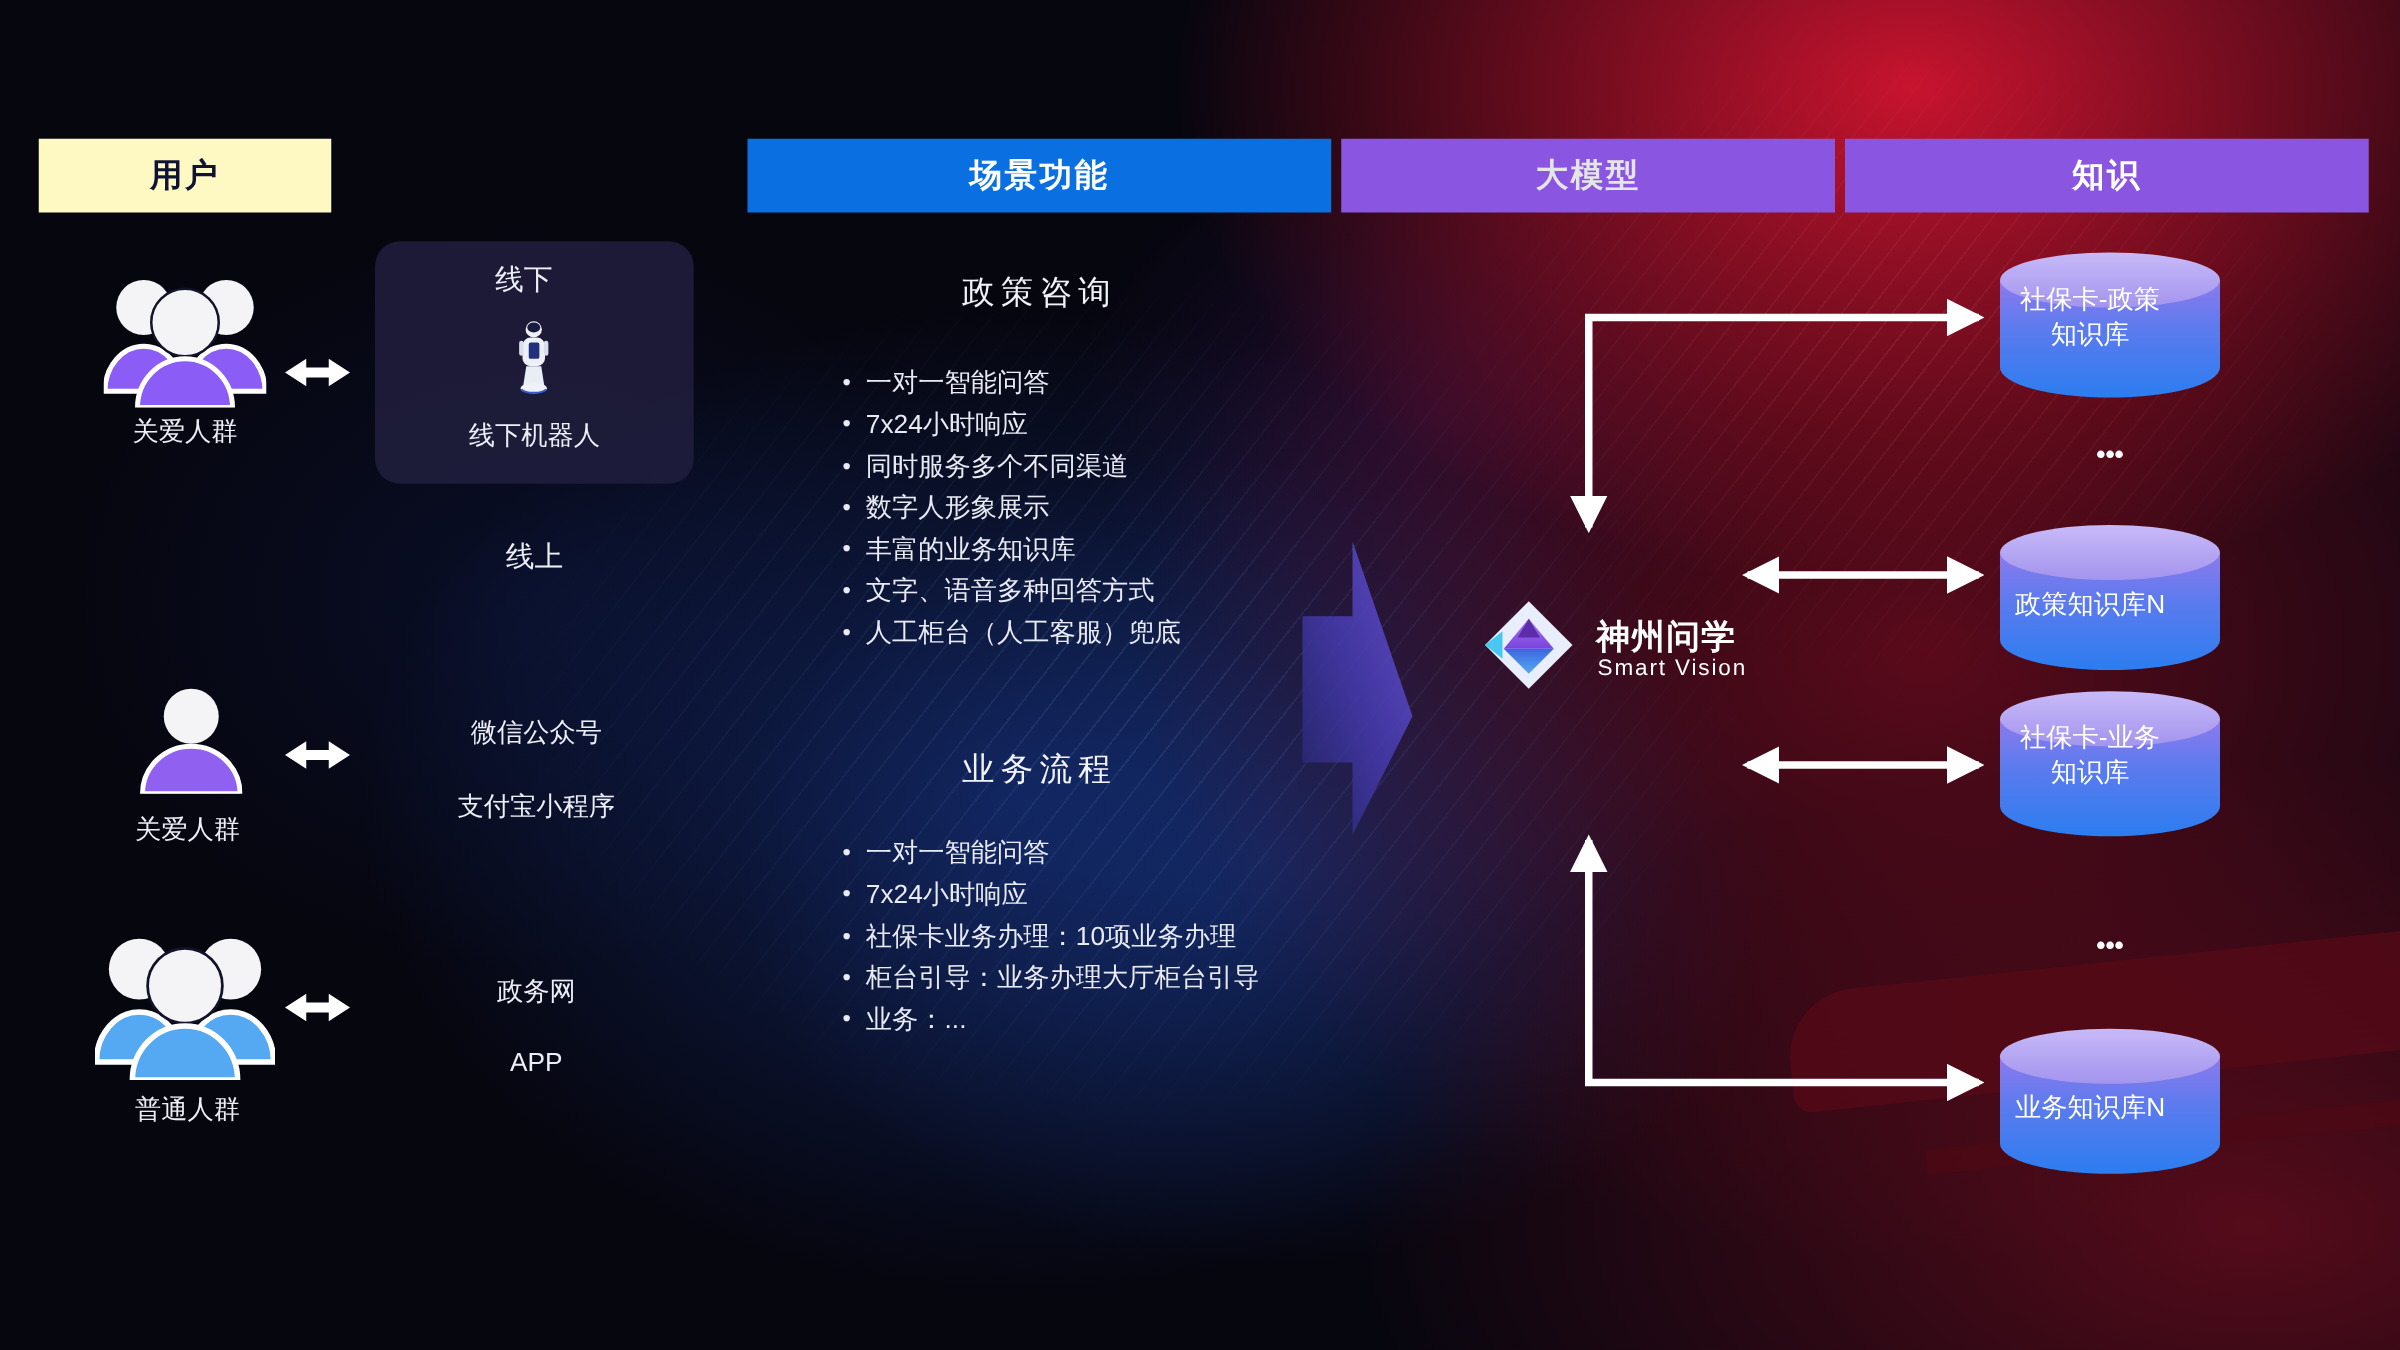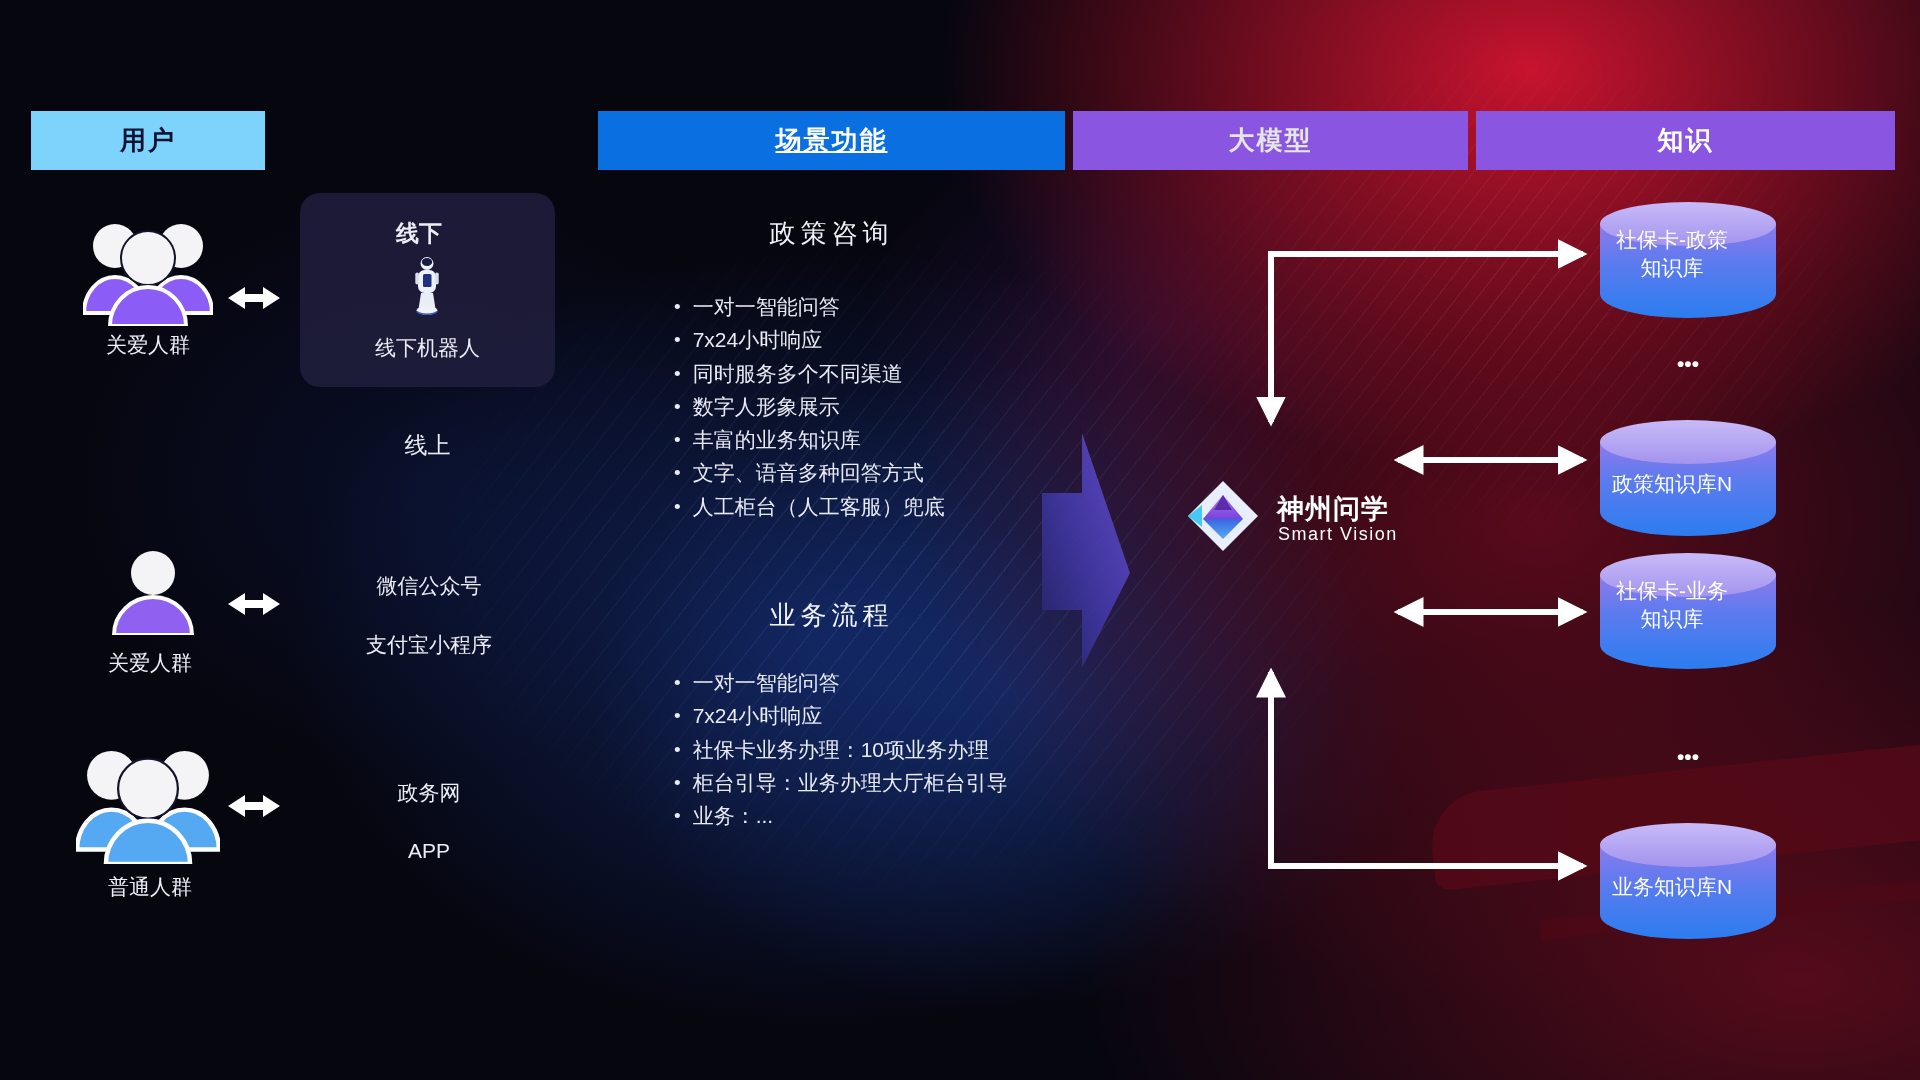--- a/index.html
+++ b/index.html
@@ -22,21 +22,21 @@
   }
   .streaks2 { position:absolute; left:1120px; top:0; width:800px; height:640px;
     background:repeating-linear-gradient(128deg, rgba(255,150,165,.10) 0 1.5px, transparent 1.5px 16px);
     -webkit-mask-image:radial-gradient(ellipse 60% 55% at 50% 45%, #000, transparent 78%);
     mask-image:radial-gradient(ellipse 60% 55% at 50% 45%, #000, transparent 78%);
   }
   .swoosh1 { position:absolute; left:1430px; top:765px; width:600px; height:95px; background:#540916; border-radius:55px 0 0 14px; transform:rotate(-6deg); opacity:.85; }
   .swoosh2 { position:absolute; left:1540px; top:898px; width:420px; height:20px; background:#4c0815; transform:rotate(-6deg); opacity:.85; }
 
   .hdr { position:absolute; top:111px; height:59px; display:flex; align-items:center; justify-content:center; font-size:26px; font-weight:bold; letter-spacing:2px; }
-  .hdr.white { background:#7dd3fc; color:#0e1233; }
+  .hdr.white { background:#fef9c3; color:#0e1233; }
 
   .txt { position:absolute; color:#eceef6; }
   .center { text-align:center; }
 
   .user-label { position:absolute; width:170px; text-align:center; font-size:21px; color:#eceef6; }
 
   .offline-box { position:absolute; left:300px; top:193px; width:255px; height:194px; background:rgba(34,31,64,.8); border-radius:20px; }
 
   .tp-big { font-size:23px; }
   .tp-small { font-size:21px; }
@@ -60,21 +60,21 @@
 <div class="stage">
   <div class="bglayer bg1"></div>
   <div class="streaks1"></div>
   <div class="streaks2"></div>
   <div class="swoosh1"></div>
   <div class="swoosh2"></div>
 
   <div class="hdr white" style="left:31px; width:234px;">
       <span>用户</span>
     </div>
-  <div class="hdr" style="left:598px; width:467px; background:#0a6fe0; color:#fff;text-decoration:underline;">
+  <div class="hdr" style="left:598px; width:467px; background:#0a6fe0; color:#fff;">
       <span>场景功能</span>
     </div>
   <div class="hdr" style="left:1073px; width:395px; background:#8a55e0; color:#e5e5e5;">
       <span>大模型</span>
     </div>
   <div class="hdr" style="left:1476px; width:419px; background:#8a55e0; color:#fff;">
       <span>知识</span>
     </div>
 
   <svg style="position:absolute; left:83px; top:216px;" width="130" height="110" viewBox="0 0 130 110">
@@ -107,21 +107,21 @@
     <polygon points="0,12 17,1 17,8 35,8 35,1 52,12 35,23 35,16 17,16 17,23" fill="#fff"></polygon>
   </svg>
   <svg style="position:absolute; left:228px; top:592px;" width="52" height="24" viewBox="0 0 52 24">
     <polygon points="0,12 17,1 17,8 35,8 35,1 52,12 35,23 35,16 17,16 17,23" fill="#fff"></polygon>
   </svg>
   <svg style="position:absolute; left:228px; top:794px;" width="52" height="24" viewBox="0 0 52 24">
     <polygon points="0,12 17,1 17,8 35,8 35,1 52,12 35,23 35,16 17,16 17,23" fill="#fff"></polygon>
   </svg>
 
   <div class="offline-box"></div>
-  <div class="txt tp-big center" style="left:300px; top:218px; width:238px;font-weight:bold;">线下</div>
+  <div class="txt tp-big center" style="left:300px; top:208px; width:238px;">线下</div>
   <svg style="position:absolute; left:411px; top:256px;" width="32" height="64" viewBox="0 0 32 64">
     <circle cx="16" cy="7.5" r="6.5" fill="#eef1f8"></circle>
     <ellipse cx="16" cy="6" rx="5.2" ry="4" fill="#191c40"></ellipse>
     <rect x="7" y="14" width="18" height="23" rx="6.5" fill="#edf0f7"></rect>
     <rect x="12" y="18" width="8.5" height="13" rx="1.5" fill="#20307c"></rect>
     <rect x="4.3" y="16.5" width="3.6" height="12" rx="1.8" fill="#d9deeb"></rect>
     <rect x="24.1" y="16.5" width="3.6" height="12" rx="1.8" fill="#d9deeb"></rect>
     <path d="M10,37 L22,37 L24.5,53 L7.5,53 z" fill="#e9edf5"></path>
     <ellipse cx="16" cy="54.5" rx="10.5" ry="4.2" fill="#eef1f7"></ellipse>
     <path d="M6,55.5 a10.5,4 0 0 0 20,0" stroke="#3956c8" stroke-width="1.6" fill="none"></path>

